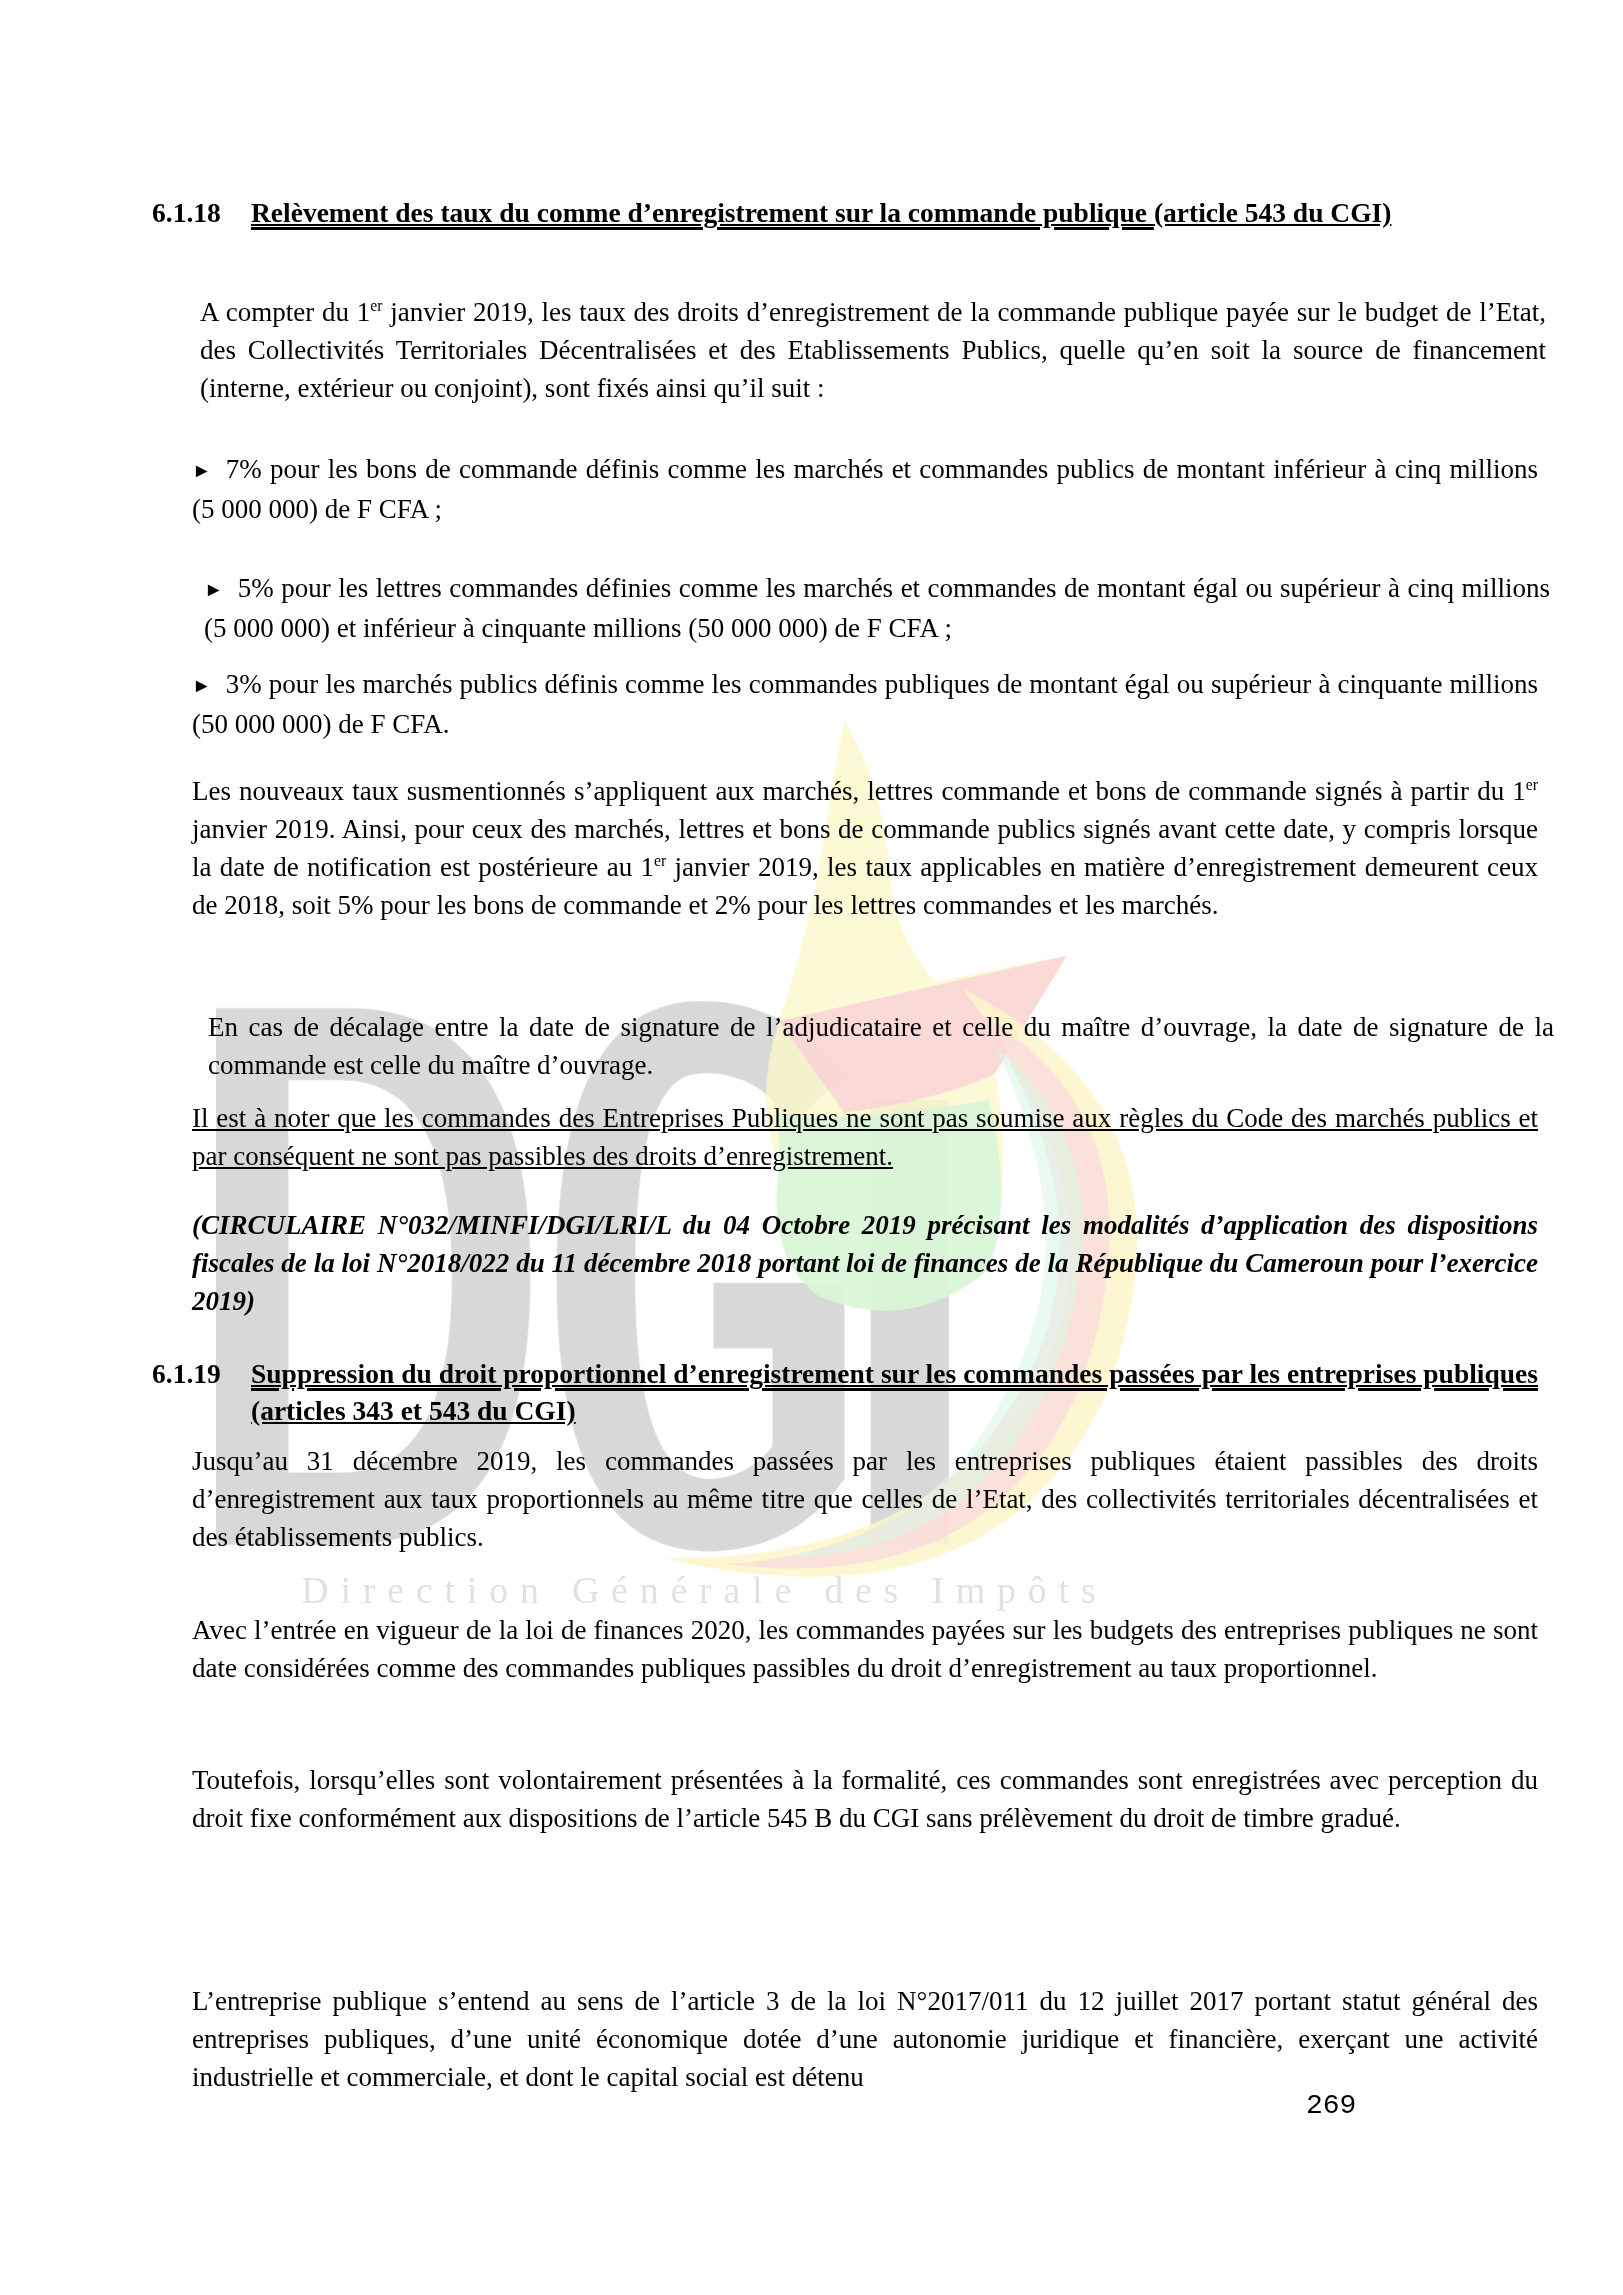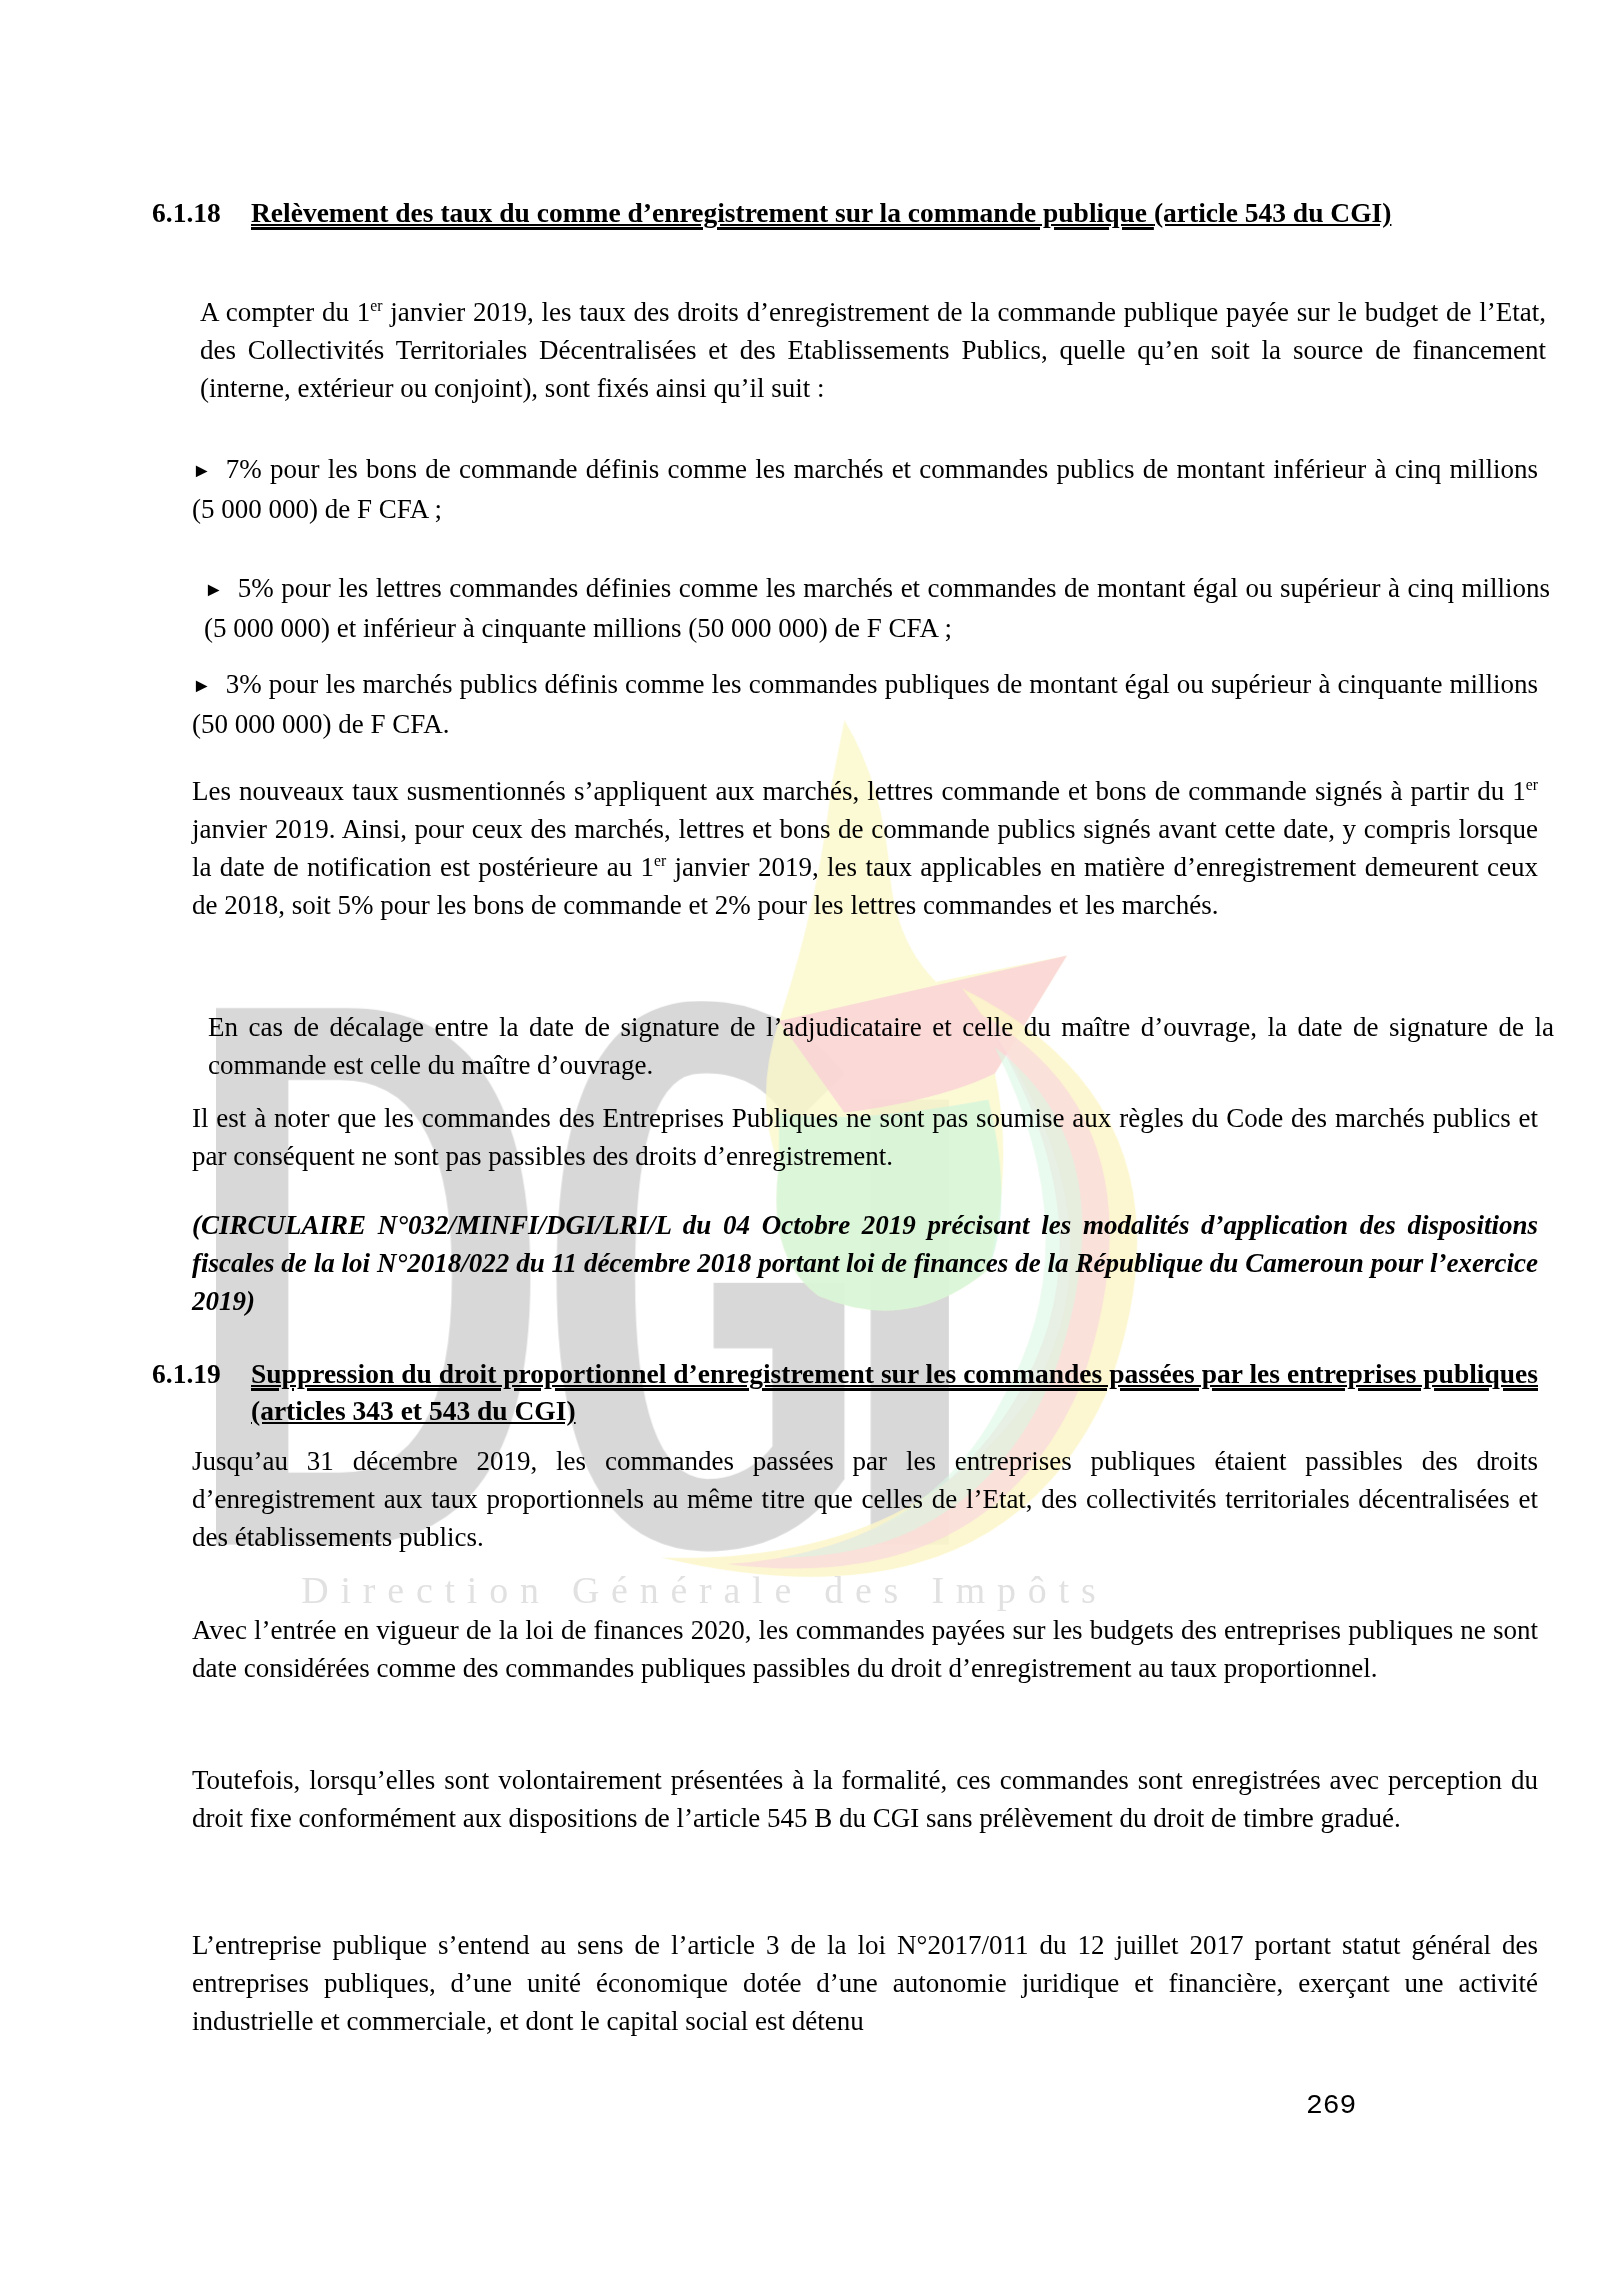--- a/index.html
+++ b/index.html
@@ -51,29 +51,29 @@
   <p class="para" style="top:285px; margin:8px;"><span>A compter du 1</span><sup>er</sup><span> janvier 2019, les taux des droits d’enregistrement de la commande publique payée sur le budget de l’Etat, des Collectivités Territoriales Décentralisées et des Etablissements Publics, quelle qu’en soit la source de financement (interne, extérieur ou conjoint), sont fixés ainsi qu’il suit :</span></p>
 
   <p class="para" style="top:450px; margin:0;"><span class="bullet-glyph">►</span><span>7% pour les bons de commande définis comme les marchés et commandes publics de montant inférieur à cinq millions (5 000 000) de F CFA ;</span></p>
   <p class="para" style="top:557px; margin:12px;"><span class="bullet-glyph">►</span><span>5% pour les lettres commandes définies comme les marchés et commandes de montant égal ou supérieur à cinq millions (5 000 000) et inférieur à cinquante millions (50 000 000) de F CFA ;</span></p>
   <p class="para" style="top:665px; margin:0;"><span class="bullet-glyph">►</span><span>3% pour les marchés publics définis comme les commandes publiques de montant égal ou supérieur à cinquante millions (50 000 000) de F CFA.</span></p>
 
   <p class="para" style="top:772px; margin:0;"><span>Les nouveaux taux susmentionnés s’appliquent aux marchés, lettres commande et bons de commande signés à partir du 1</span><sup>er</sup><span> janvier 2019. Ainsi, pour ceux des marchés, lettres et bons de commande publics signés avant cette date, y compris lorsque la date de notification est postérieure au 1</span><sup>er</sup><span> janvier 2019, les taux applicables en matière d’enregistrement demeurent ceux de 2018, soit 5% pour les bons de commande et 2% pour les lettres commandes et les marchés.</span></p>
 
   <p class="para" style="top:992px; margin:16px;">En cas de décalage entre la date de signature de l’adjudicataire et celle du maître d’ouvrage, la date de signature de la commande est celle du maître d’ouvrage.</p>
 
-  <p class="para" style="top:1099px; margin:0;">Il est à noter que les commandes des Entreprises Publiques ne sont pas soumise aux règles du Code des marchés publics et par conséquent ne sont pas passibles des droits d’enregistrement.</p>
+  <p class="para" style="top:1099px; margin:0;text-decoration:underline;">Il est à noter que les commandes des Entreprises Publiques ne sont pas soumise aux règles du Code des marchés publics et par conséquent ne sont pas passibles des droits d’enregistrement.</p>
 
   <p class="para italic-bold" style="top:1206px; margin:0;">(CIRCULAIRE N°032/MINFI/DGI/LRI/L du 04 Octobre 2019 précisant les modalités d’application des dispositions fiscales de la loi N°2018/022 du 11 décembre 2018 portant loi de finances de la République du Cameroun pour l’exercice 2019)</p>
 
   <div class="heading" style="top:1355px;">
     <span class="num">6.1.19</span>
     <span class="htext"><u>Suppression du droit proportionnel d’enregistrement sur les commandes passées par les entreprises publiques </u><span>(articles 343 et 543  du CGI)</span></span>
   </div>
 
   <p class="para" style="top:1442px; margin:0;">Jusqu’au 31 décembre 2019, les commandes passées par les entreprises publiques étaient passibles des droits d’enregistrement aux taux proportionnels au même titre que celles de l’Etat, des collectivités territoriales décentralisées et des établissements publics.</p>
   <p class="para" style="top:1611px; margin:0;">Avec l’entrée en vigueur de la loi de finances 2020, les commandes payées sur les budgets des entreprises publiques ne sont date considérées comme des commandes publiques passibles du droit d’enregistrement au taux proportionnel.</p>
   <p class="para" style="top:1761px; margin:0;">Toutefois, lorsqu’elles sont volontairement présentées à la formalité, ces commandes sont enregistrées avec perception du droit fixe conformément aux dispositions de l’article 545 B du CGI sans prélèvement du droit de timbre gradué.</p>
-  <p class="para" style="top:1926px; margin:0;">L’entreprise publique s’entend au sens de l’article 3 de la loi N°2017/011 du 12 juillet 2017 portant statut général des entreprises publiques, d’une unité économique dotée d’une autonomie juridique et financière, exerçant une activité industrielle et commerciale, et dont le capital social est détenu</p>
+  <p class="para" style="top:1982px; margin:0;">L’entreprise publique s’entend au sens de l’article 3 de la loi N°2017/011 du 12 juillet 2017 portant statut général des entreprises publiques, d’une unité économique dotée d’une autonomie juridique et financière, exerçant une activité industrielle et commerciale, et dont le capital social est détenu</p>
 
   <div class="page-number">269</div>
 </div>
 
 
 </body></html>

